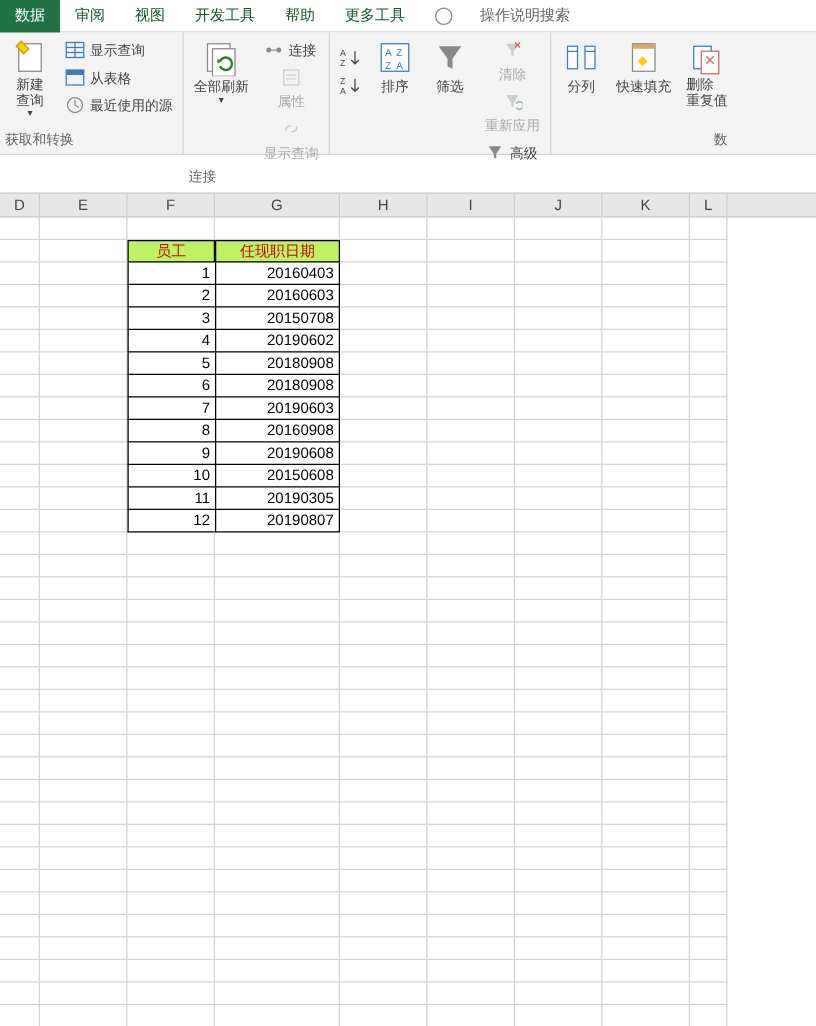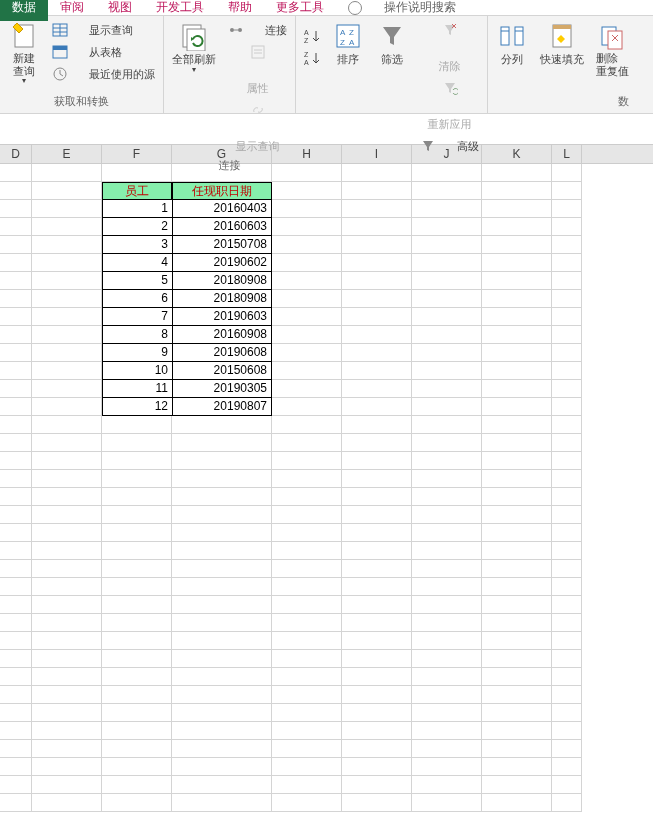--- a/index.html
+++ b/index.html
@@ -2,27 +2,27 @@
 <html><head>
   <meta charset="utf-8">
   <style>
     * { margin: 0; padding: 0; box-sizing: border-box; font-family: "Microsoft YaHei", sans-serif; }
     body { background: #fff; width: 653px; height: 821px; overflow: hidden; }
     
     .ribbon-tabs {
       background: #fff;
       display: flex;
       align-items: center;
-      height: 16px;
+      height: 26px;
       font-size: 12px;
       border-bottom: 1px solid #d4d4d4;
     }
     .tab {
       padding: 5px 12px;
-      color: #be185d;
+      color: #14532d;
       cursor: pointer;
     }
     .tab.active {
       background: #217346;
       color: #fff;
     }
     .tell-me {
       display: flex;
       align-items: center;
       gap: 22px;
@@ -51,21 +51,20 @@
       flex-direction: column;
       padding: 2px 4px 0;
     }
     .group-content {
       flex: 1;
       display: flex;
       align-items: flex-start;
       gap: 4px;
     }
     .group-label {
-      text-align: center;
       font-size: 11px;
       color: #666;
       padding: 2px 0 4px;
     }
     .big-btn {
       display: flex;
       flex-direction: column;
       align-items: center;
       padding: 2px 4px;
       cursor: pointer;
@@ -81,21 +80,21 @@
     }
     .small-btns {
       display: flex;
       flex-direction: column;
       gap: 2px;
       padding-top: 2px;
     }
     .small-btn {
       display: flex;
       align-items: center;
-      gap: 21px;
+      gap: 4px;
       padding: 2px 4px;
       cursor: pointer;
       white-space: nowrap;
     }
     .small-icon {
       width: 16px;
       height: 16px;
       display: flex;
       align-items: center;
       justify-content: center;
@@ -139,21 +138,21 @@
     }
     .cell {
       border-right: 1px solid #d4d4d4;
       border-bottom: 1px solid #d4d4d4;
       font-size: 12px;
       line-height: 17px;
       padding: 0 2px;
       overflow: hidden;
     }
     .data-header {
-      background: #86efac;
+      background: #bef264;
       color: #c00000;
       text-align: center;
       border: 1px solid #000;
       border-right: 1px solid #000;
       border-bottom: 1px solid #000;
     }
     .data-cell {
       border: 1px solid #000;
       border-top: none;
       text-align: right;

